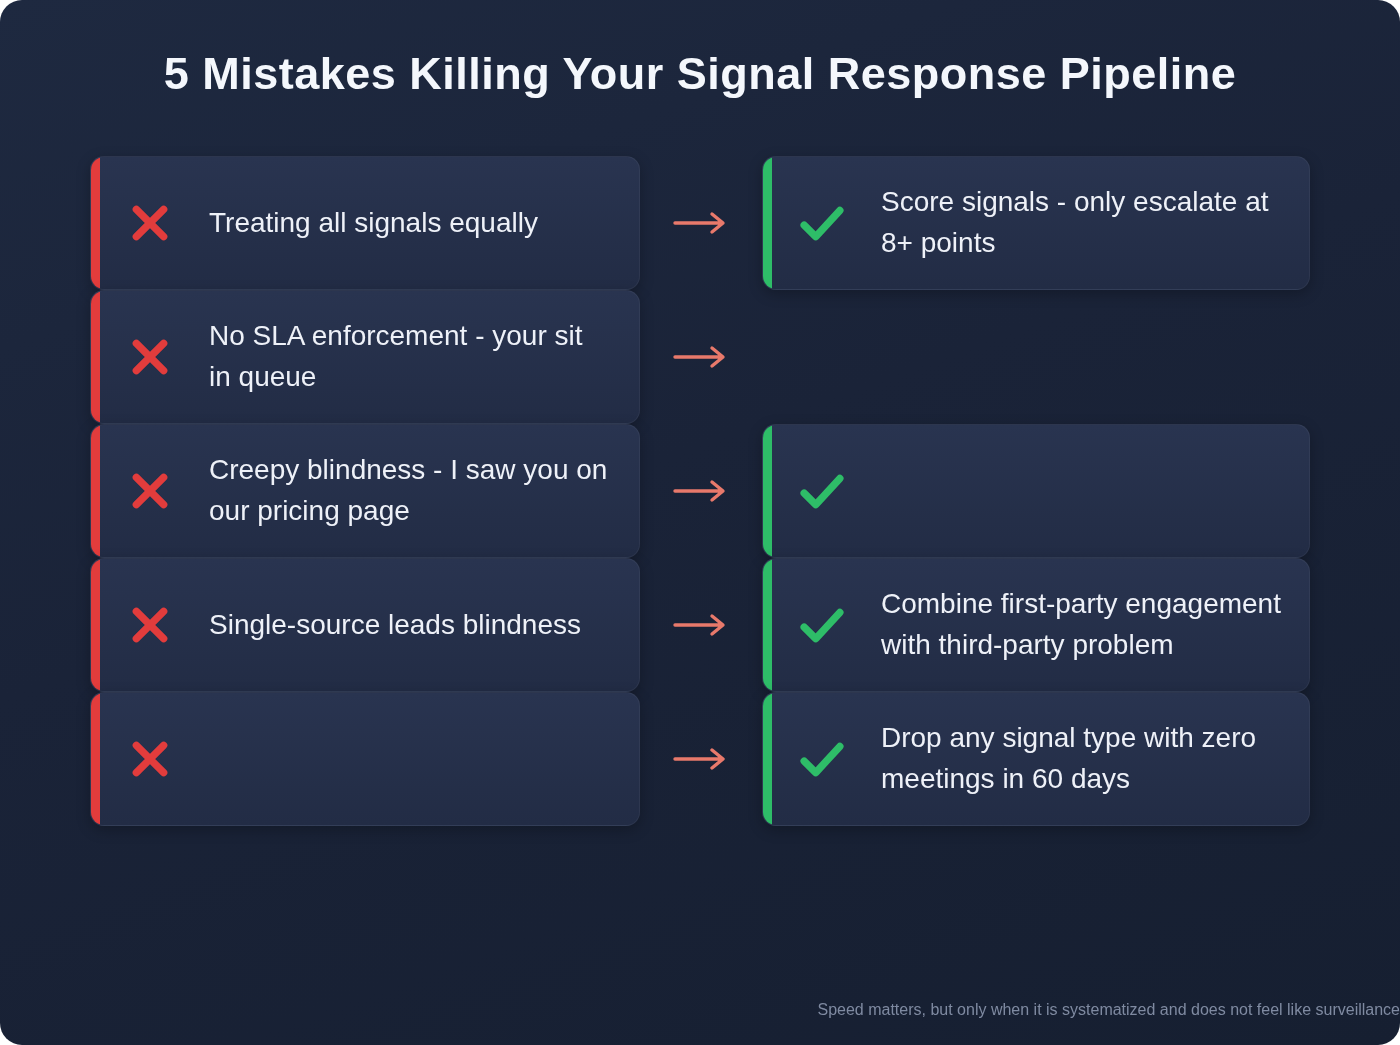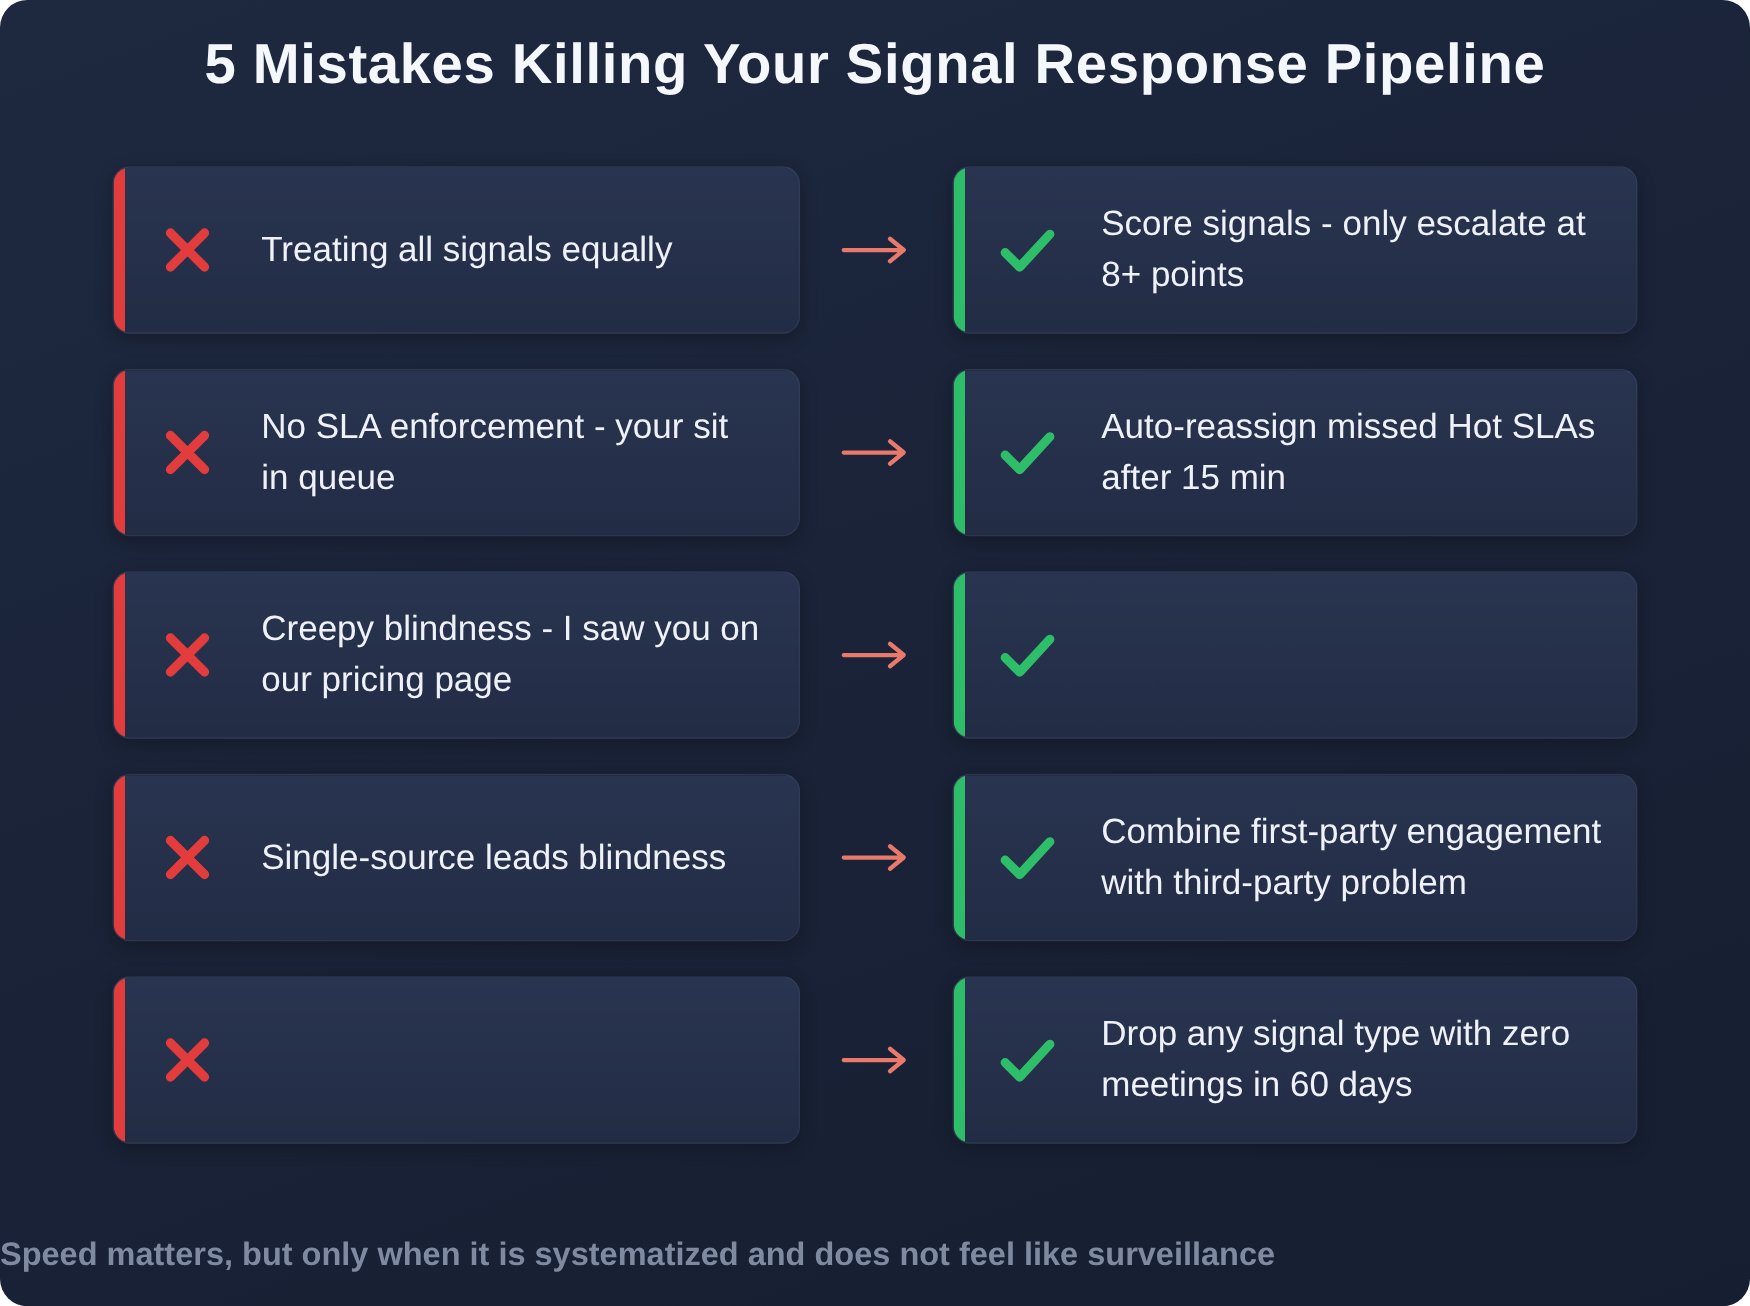--- a/index.html
+++ b/index.html
@@ -16,27 +16,26 @@
     overflow: hidden;
     display: flex;
     flex-direction: column;
   }
   .title {
     color: #f4f7fc;
     font-size: 45px;
     font-weight: 700;
     text-align: center;
     letter-spacing: 0.5px;
-    margin-top: 25px;
+    margin-top: 48px;
     margin-bottom: 56px;
   }
   .rows {
     display: flex;
     flex-direction: column;
-    gap: 28px;
     padding: 0 90px;
     flex: 0 0 auto;
   }
   .row {
     display: grid;
     grid-template-columns: 550px 122px 548px;
     align-items: stretch;
   }
   .card {
     position: relative;
@@ -72,24 +71,24 @@
     max-width: 400px;
   }
   .arrow-cell {
     display: flex;
     align-items: center;
     justify-content: center;
   }
   .footer {
     margin-top: auto;
     margin-bottom: 26px;
-    text-align: left;
+    text-align: right;
     color: #7f8aa1;
-    font-size: 26px;
-    font-weight: 700;
+    font-size: 16px;
+    font-weight: 400;
   }
 </style>
 </head>
 <body>
 
 <div class="canvas">
 
   <h1 class="title">5 Mistakes Killing Your Signal Response Pipeline</h1>
 
   <div class="rows">
@@ -128,29 +127,20 @@
               <path d="M7 7 L33 33 M33 7 L7 33" stroke="#e23c3c" stroke-width="7" stroke-linecap="round" fill="none"></path>
             </svg>
         </span>
         <span class="card-text">No SLA enforcement - your sit in queue</span>
       </div>
       <span class="arrow-cell">
         <svg width="58" height="26" viewBox="0 0 58 26">
             <path d="M3 13 H50 M40 4 L51 13 L40 22" stroke="#e8796b" stroke-width="3.4" stroke-linecap="round" stroke-linejoin="round" fill="none"></path>
           </svg>
       </span>
-      <div class="card">
-        <span class="accent green"></span>
-        <span class="icon-cell">
-          <svg width="48" height="42" viewBox="0 0 44 40">
-              <path d="M5 22 L16 33 L39 8" stroke="#2ebd68" stroke-width="7" stroke-linecap="round" stroke-linejoin="round" fill="none"></path>
-            </svg>
-        </span>
-        <span class="card-text">Auto-reassign missed Hot SLAs after 15 min</span>
-      </div>
     </div>
 
     <div class="row">
       <div class="card">
         <span class="accent red"></span>
         <span class="icon-cell">
           <svg width="42" height="42" viewBox="0 0 40 40">
               <path d="M7 7 L33 33 M33 7 L7 33" stroke="#e23c3c" stroke-width="7" stroke-linecap="round" fill="none"></path>
             </svg>
         </span>

